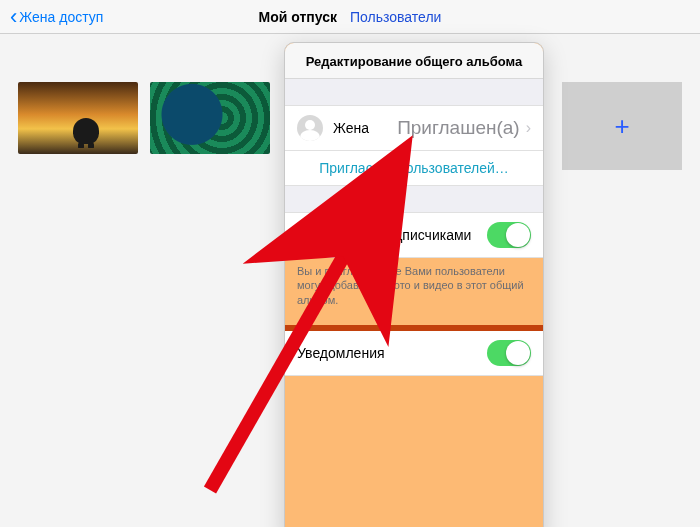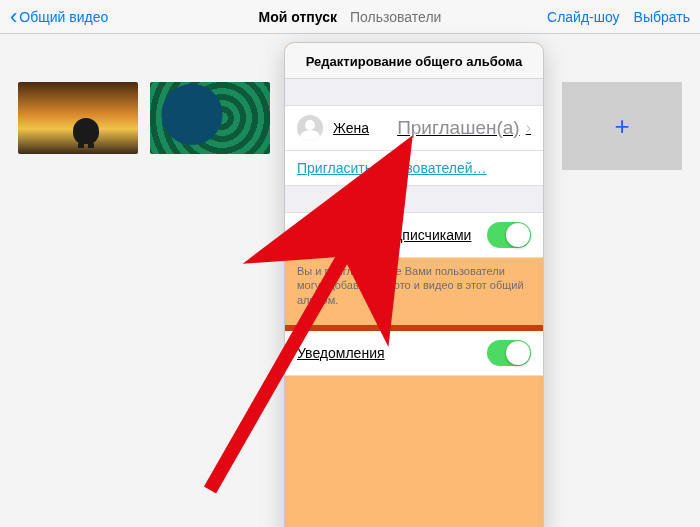--- a/index.html
+++ b/index.html
@@ -13,21 +13,21 @@
     align-items: center;
     background: #f7f7f7;
     border-bottom: 1px solid #cfcfcf;
     padding: 0 10px;
     font-size: 14px;
   }
   .nav-back { display: flex; align-items: center; color: #007aff; cursor: pointer; }
   .nav-back .chev { font-size: 22px; line-height: 1; margin-right: 2px; }
   .nav-center { position: absolute; left: 50%; transform: translateX(-50%); display: flex; gap: 13px; align-items: center; }
   .nav-center .title { color: #000; font-weight: 600; }
-  .nav-center .subtitle { color: #737373; }
+  .nav-center .subtitle { color: #1d4ed8; }
   .nav-right { margin-left: auto; display: flex; gap: 14px; }
   .nav-right span { color: #007aff; cursor: pointer; }
 
   
   .grid { padding: 48px 18px 0 18px; display: flex; gap: 12px; }
   .thumb { width: 120px; height: 72px; border-radius: 2px; background: #ccc; position: relative; overflow: hidden; }
   .thumb.sunset { background: linear-gradient(to bottom, #4a2a10 0%, #d98a2c 45%, #f2c24a 65%, #3a2a1a 100%); }
   .thumb.sunset::after { content:""; position:absolute; left:55px; bottom:10px; width:26px; height:26px; background:#1a1a1a; border-radius:50% 50% 40% 40%; box-shadow: -5px 14px 0 -10px #1a1a1a, 5px 14px 0 -10px #1a1a1a; }
   .thumb.peacock { background: radial-gradient(circle at 35% 45%, #0b4a6b 0 30px, transparent 31px), repeating-radial-gradient(circle at 60% 50%, #1a8a5a 0 6px, #0c5a3a 6px 12px); }
   .add-tile { width: 120px; height: 88px; background: #cfcfcf; display: flex; align-items: center; justify-content: center; position:absolute; right:18px; top:82px; }
@@ -67,34 +67,33 @@
   }
   .section-gap { height: 26px; background: #efeff4; }
   .row {
     background: #fff;
     display: flex;
     align-items: center;
     padding: 9px 12px;
     border-top: 1px solid #e0e0e0;
     border-bottom: 1px solid #e0e0e0;
     font-size: 14px;
-    text-decoration: underline;
   }
   .row + .row { border-top: none; }
   .avatar {
     width: 26px; height: 26px; border-radius: 50%;
     background: #d8d8d8; margin-right: 10px;
     position: relative; overflow: hidden;
   }
   .avatar::before { content:""; position:absolute; top:5px; left:8px; width:10px; height:10px; background:#fff; border-radius:50%; }
   .avatar::after { content:""; position:absolute; top:15px; left:3px; width:20px; height:14px; background:#fff; border-radius:50% 50% 0 0; }
   .row .name { color:#000; flex: 0 0 auto; }
   .row .status { color:#8e8e93; margin-left:auto; font-size:19px; }
   .row .chevron { color:#c7c7cc; margin-left:6px; font-size:16px; }
-  .row.invite { color:#19a2c4; border-top:none; }
+  .row.invite { justify-content: center; color:#19a2c4; border-top:none; }
   .footer-note { padding: 6px 12px 12px; font-size: 11px; color: #6d6d72; line-height: 1.3; }
   .row.toggle-row { justify-content: space-between; }
   .switch {
     width: 44px; height: 26px; border-radius: 13px; position: relative;
     background: #e5e5e5; transition: background .2s;
   }
   .switch.on { background: #4cd964; }
   .switch .knob {
     position: absolute; top: 1px; width: 24px; height: 24px; border-radius: 50%;
     background: #fff; box-shadow: 0 1px 3px rgba(0,0,0,0.3);
@@ -105,29 +104,25 @@
   
   .arrow-overlay { position:absolute; left:0; top:0; width:700px; height:527px; pointer-events:none; }
 
 </style>
 </head>
 <body>
 
 <div class="navbar">
   <div class="nav-back">
     <span class="chev">‹</span>
-    <span>Общий видео</span>
+    <span>Жена доступ</span>
   </div>
   <div class="nav-center">
     <span class="title">Мой отпуск</span>
     <span class="subtitle">Пользователи</span>
-  </div>
-  <div class="nav-right">
-    <span>Слайд-шоу</span>
-    <span>Выбрать</span>
   </div>
 </div>
 
 <div class="grid">
   <div class="thumb sunset"></div>
   <div class="thumb peacock"></div>
 </div>
 <div class="add-tile">
   <span class="plus">+</span>
 </div>

